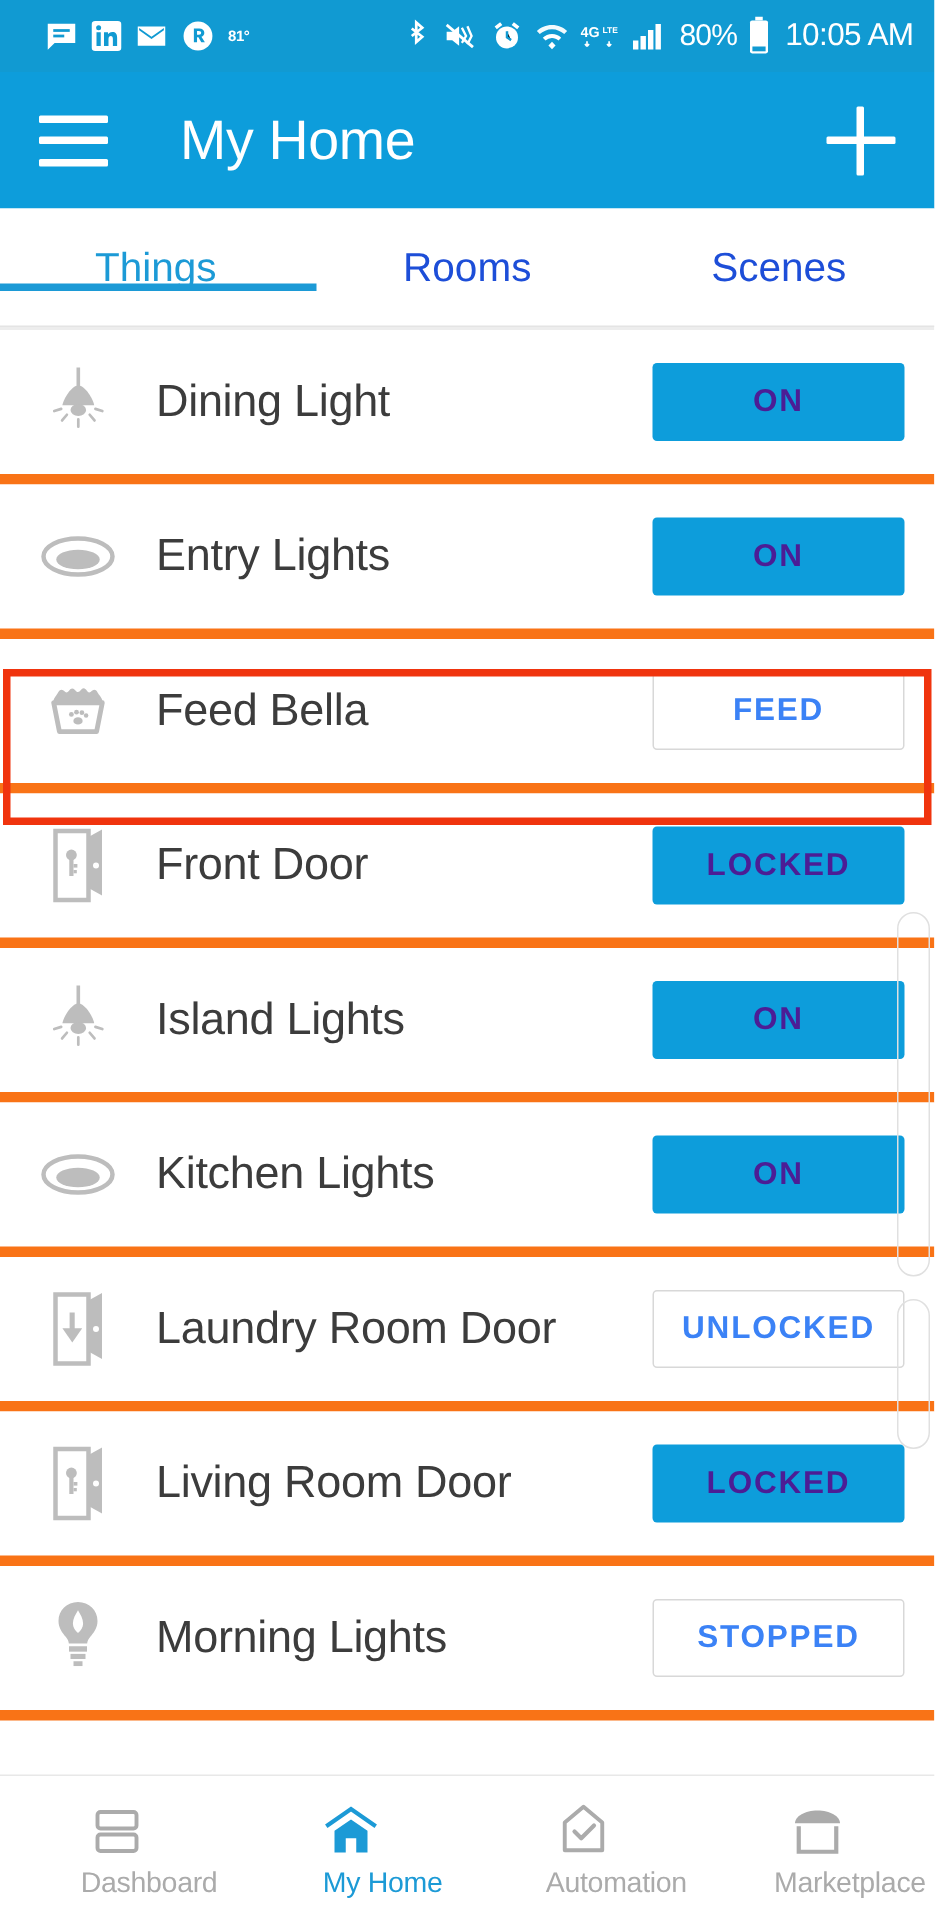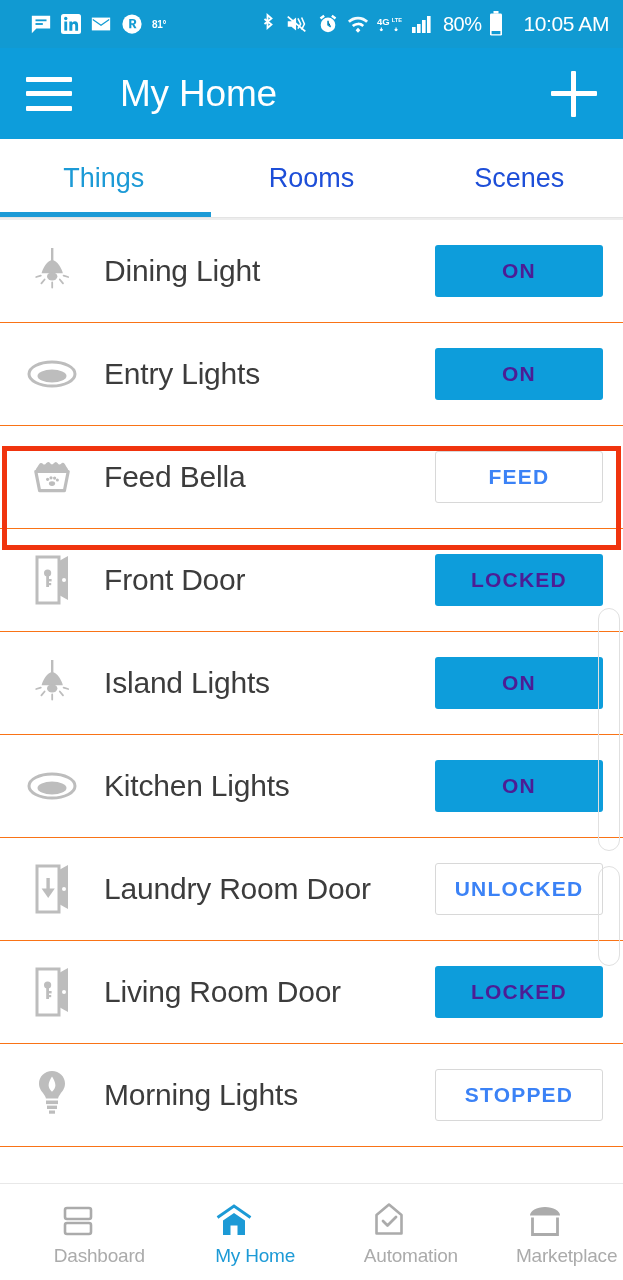--- a/index.html
+++ b/index.html
@@ -18,21 +18,21 @@
     display:flex;
     align-items:center;
     padding:0 14px 0 30px;
     color:#ffffff;
   }
   .sb-left{ display:flex; align-items:center; gap:9px; }
   .sb-right{ display:flex; align-items:center; gap:8px; margin-left:auto; }
   .sb-icon{ display:flex; align-items:center; justify-content:center; }
   .sb-temp{ font-size:10px; font-weight:700; letter-spacing:-.3px; }
   .sb-batt-txt{ font-size:20px; font-weight:400; letter-spacing:-.5px; }
-  .sb-clock{ font-size:21px; font-weight:400; letter-spacing:-.4px; margin-left:12px; }
+  .sb-clock{ font-size:21px; font-weight:400; letter-spacing:-.4px; margin-left:2px; }
 
   
   .appbar{
     height:91px;
     background:#0D9DDB;
     display:flex;
     align-items:center;
     padding:0 26px 0 26px;
   }
   .hamburger{
@@ -59,20 +59,21 @@
   .plus-btn::before{ left:0; top:20px; width:46px; height:5px; }
   .plus-btn::after{ top:0; left:20px; height:46px; width:5px; }
 
   
   .tabbar{
     height:79px;
     display:flex;
     background:#ffffff;
     position:relative;
     border-bottom:1px solid #E4E4E4;
+    align-items:center;
   }
   .tab{
     flex:1;
     display:flex; align-items:center; justify-content:center;
     font-size:27px;
     color:#1d4ed8;
     cursor:pointer;
     position:relative;
   }
   .tab.active{ color:#1C9AD6; }
@@ -90,21 +91,21 @@
     height:981px;
     overflow:hidden;
     background:#ffffff;
   }
   .list-topline{ height:2px; background:#EDEDED; }
   .row{
     height:103px;
     display:flex;
     align-items:center;
     padding:0 20px 0 0;
-    border-bottom:1px solid #f97316;
+    border-bottom:7px solid #f97316;
     background:#ffffff;
     position:relative;
   }
   .row-icon{
     width:104px;
     min-width:104px;
     display:flex; align-items:center; justify-content:center;
     color:#BDBDBD;
   }
   .row-label{

